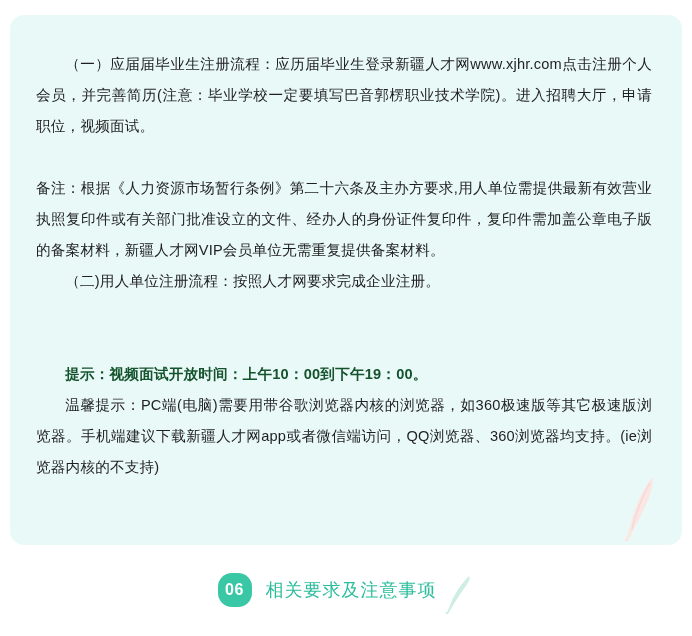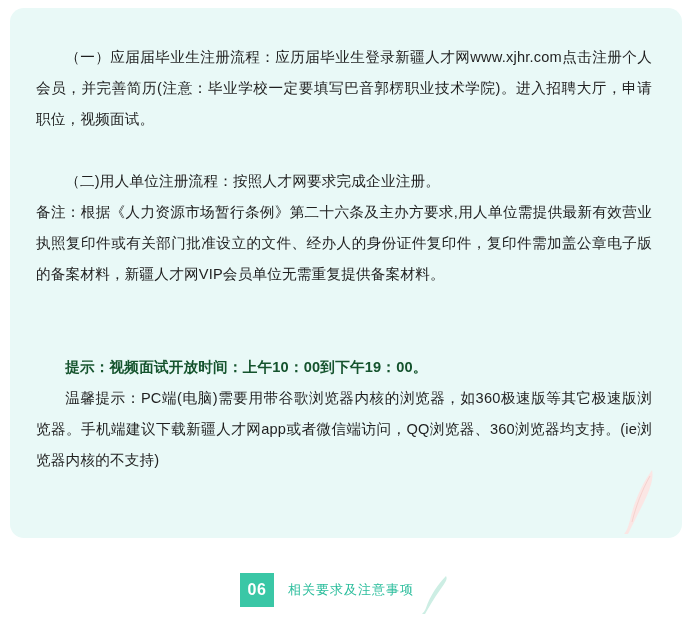--- a/index.html
+++ b/index.html
@@ -15,21 +15,21 @@
   }
   .page {
     position: relative;
     width: 692px;
     height: 636px;
     box-sizing: border-box;
   }
   .content-card {
     position: absolute;
     left: 10px;
-    top: 8px;
+    top: 15px;
     width: 672px;
     height: 530px;
     background: #e9f9f7;
     border-radius: 14px;
     box-sizing: border-box;
     overflow: hidden;
   }
   .card-inner {
     padding: 34px 30px 20px 26px;
     box-sizing: border-box;
@@ -79,26 +79,26 @@
   .footer-badge {
     width: 34px;
     height: 34px;
     background: #3ac7a6;
     color: #ffffff;
     font-size: 16px;
     font-weight: bold;
     display: flex;
     align-items: center;
     justify-content: center;
-    border-radius: 0;
+    border-radius: 14px;
     letter-spacing: 0.5px;
   }
   .footer-title {
     margin-left: 14px;
-    font-size: 13px;
+    font-size: 18px;
     color: #2bbd9c;
     letter-spacing: 1px;
     font-weight: normal;
   }
   .footer-feather {
     margin-left: 4px;
     width: 34px;
     height: 40px;
     position: relative;
     top: 4px;
@@ -109,23 +109,23 @@
 
 <div class="page">
 
   <div class="content-card">
     <div class="card-inner">
 
       <p class="para indent">（一）应届届毕业生注册流程：应历届毕业生登录新疆人才网www.xjhr.com点击注册个人会员，并完善简历(注意：毕业学校一定要填写巴音郭楞职业技术学院)。进入招聘大厅，申请职位，视频面试。</p>
 
       <div class="gap"></div>
 
+      <p class="para">备注：根据《人力资源市场暂行条例》第二十六条及主办方要求,用人单位需提供最新有效营业执照复印件或有关部门批准设立的文件、经办人的身份证件复印件，复印件需加盖公章电子版的备案材料，新疆人才网VIP会员单位无需重复提供备案材料。</p>
+
       <p class="para indent">（二)用人单位注册流程：按照人才网要求完成企业注册。</p>
-
-      <p class="para">备注：根据《人力资源市场暂行条例》第二十六条及主办方要求,用人单位需提供最新有效营业执照复印件或有关部门批准设立的文件、经办人的身份证件复印件，复印件需加盖公章电子版的备案材料，新疆人才网VIP会员单位无需重复提供备案材料。</p>
 
       <div class="gap"></div>
 
 
       <div class="gap"></div>
 
       <p class="tip">提示：视频面试开放时间：上午10：00到下午19：00。</p>
 
       <p class="para indent">温馨提示：PC端(电脑)需要用带谷歌浏览器内核的浏览器，如360极速版等其它极速版浏览器。手机端建议下载新疆人才网app或者微信端访问，QQ浏览器、360浏览器均支持。(ie浏览器内核的不支持)</p>
 

